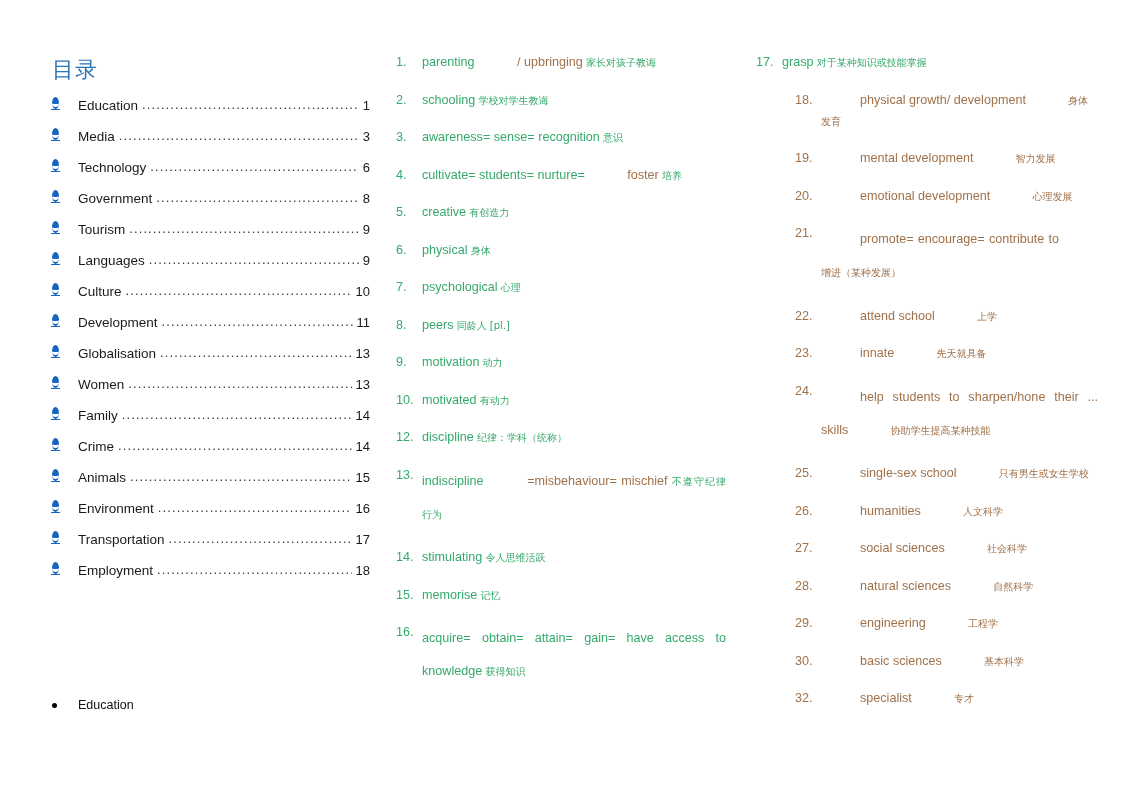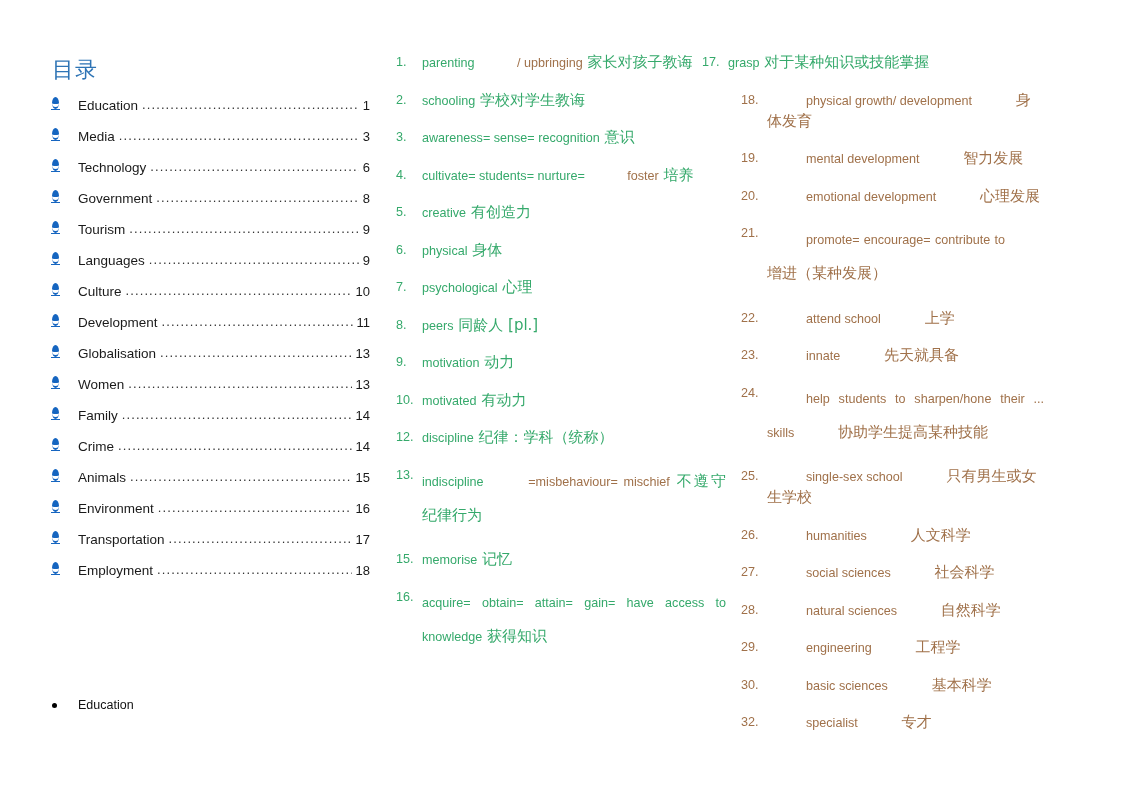--- a/index.html
+++ b/index.html
@@ -117,21 +117,21 @@
     display: inline-block;
     margin-right: 21px;
   }
 
   
   .vocab-col {
     position: absolute;
     top: 52px;
   }
   .col-mid { left: 396px; width: 330px; }
-  .col-right { left: 702px; width: 342px; }
+  .col-right { left: 756px; width: 342px; }
 
   .v-item {
     display: flex;
     align-items: flex-start;
     margin-bottom: 16.5px;
     font-size: 12.6px;
     line-height: 20px;
   }
   .v-num {
     flex: 0 0 26px;
@@ -143,21 +143,21 @@
   }
   .v-body.justify {
     text-align: justify;
     text-align-last: left;
   }
   .v-body.justify > .seg-en { }
 
   .seg-en { }
   .seg-cn {
     font-family: "DejaVu Sans", "Liberation Sans", sans-serif;
-    font-size: 15px;
+    font-size: 10px;
   }
 
   .c-green { color: #35A96B; }
   .c-brown { color: #A0714A; padding-left: 39px; }
 
   
   .v-item .v-body { word-spacing: 0px; }
   .v-item.wrap .v-body { line-height: 33px; }
 </style>
 </head>
@@ -347,20 +347,24 @@
       </div>
       <div class="v-item">
         <span class="v-num c-green">12.</span>
         <span class="v-body"><span class="seg-en c-green">discipline</span><span class="seg-cn c-green"> 纪律：学科（统称）</span></span>
       </div>
       <div class="v-item wrap">
         <span class="v-num c-green">13.</span>
         <span class="v-body justify"><span class="seg-en c-green">indiscipline </span><span class="seg-en c-brown">=misbehaviour= mischief</span><span class="seg-cn c-green"> 不遵守纪律行为</span></span>
       </div>
       <div class="v-item">
+        <span class="v-num c-green">14.</span>
+        <span class="v-body"><span class="seg-en c-green">stimulating</span><span class="seg-cn c-green"> 令人思维活跃</span></span>
+      </div>
+      <div class="v-item">
         <span class="v-num c-green">15.</span>
         <span class="v-body"><span class="seg-en c-green">memorise</span><span class="seg-cn c-green"> 记忆</span></span>
       </div>
       <div class="v-item wrap">
         <span class="v-num c-green">16.</span>
         <span class="v-body justify"><span class="seg-en c-green">acquire= obtain= attain= gain= have access to knowledge</span><span class="seg-cn c-green"> 获得知识</span></span>
       </div>
     </div>
 
   <div class="vocab-col col-right" id="col-right">

